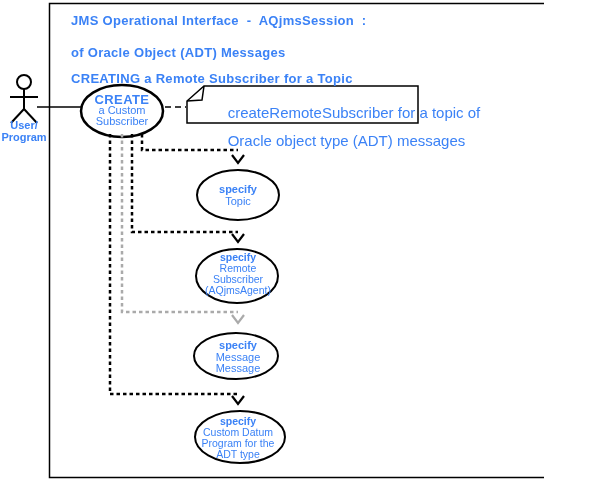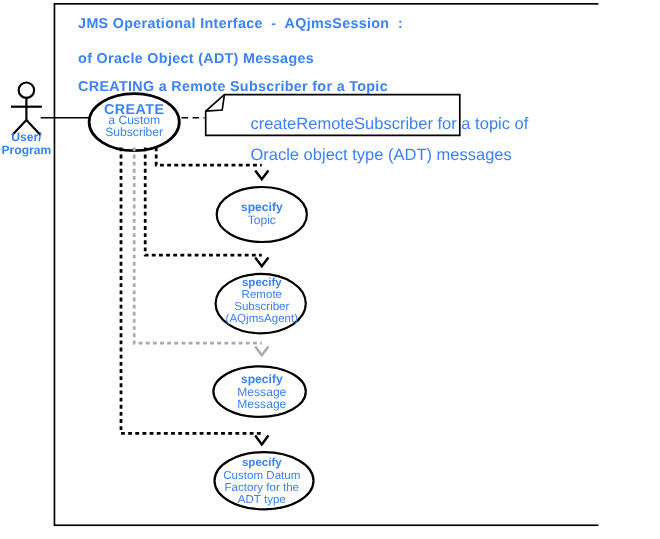--- a/index.html
+++ b/index.html
@@ -110,17 +110,17 @@
 
   <div class="uc-text uc3">
     <span class="b">specify</span>
     <span>Message</span>
     <span>Message</span>
   </div>
 
   <div class="uc-text uc4">
     <span class="b">specify</span>
     <span>Custom Datum</span>
-    <span>Factory for the</span>
+    <span>Program for the</span>
     <span>ADT type</span>
   </div>
 
 </div>
 
 </body></html>

